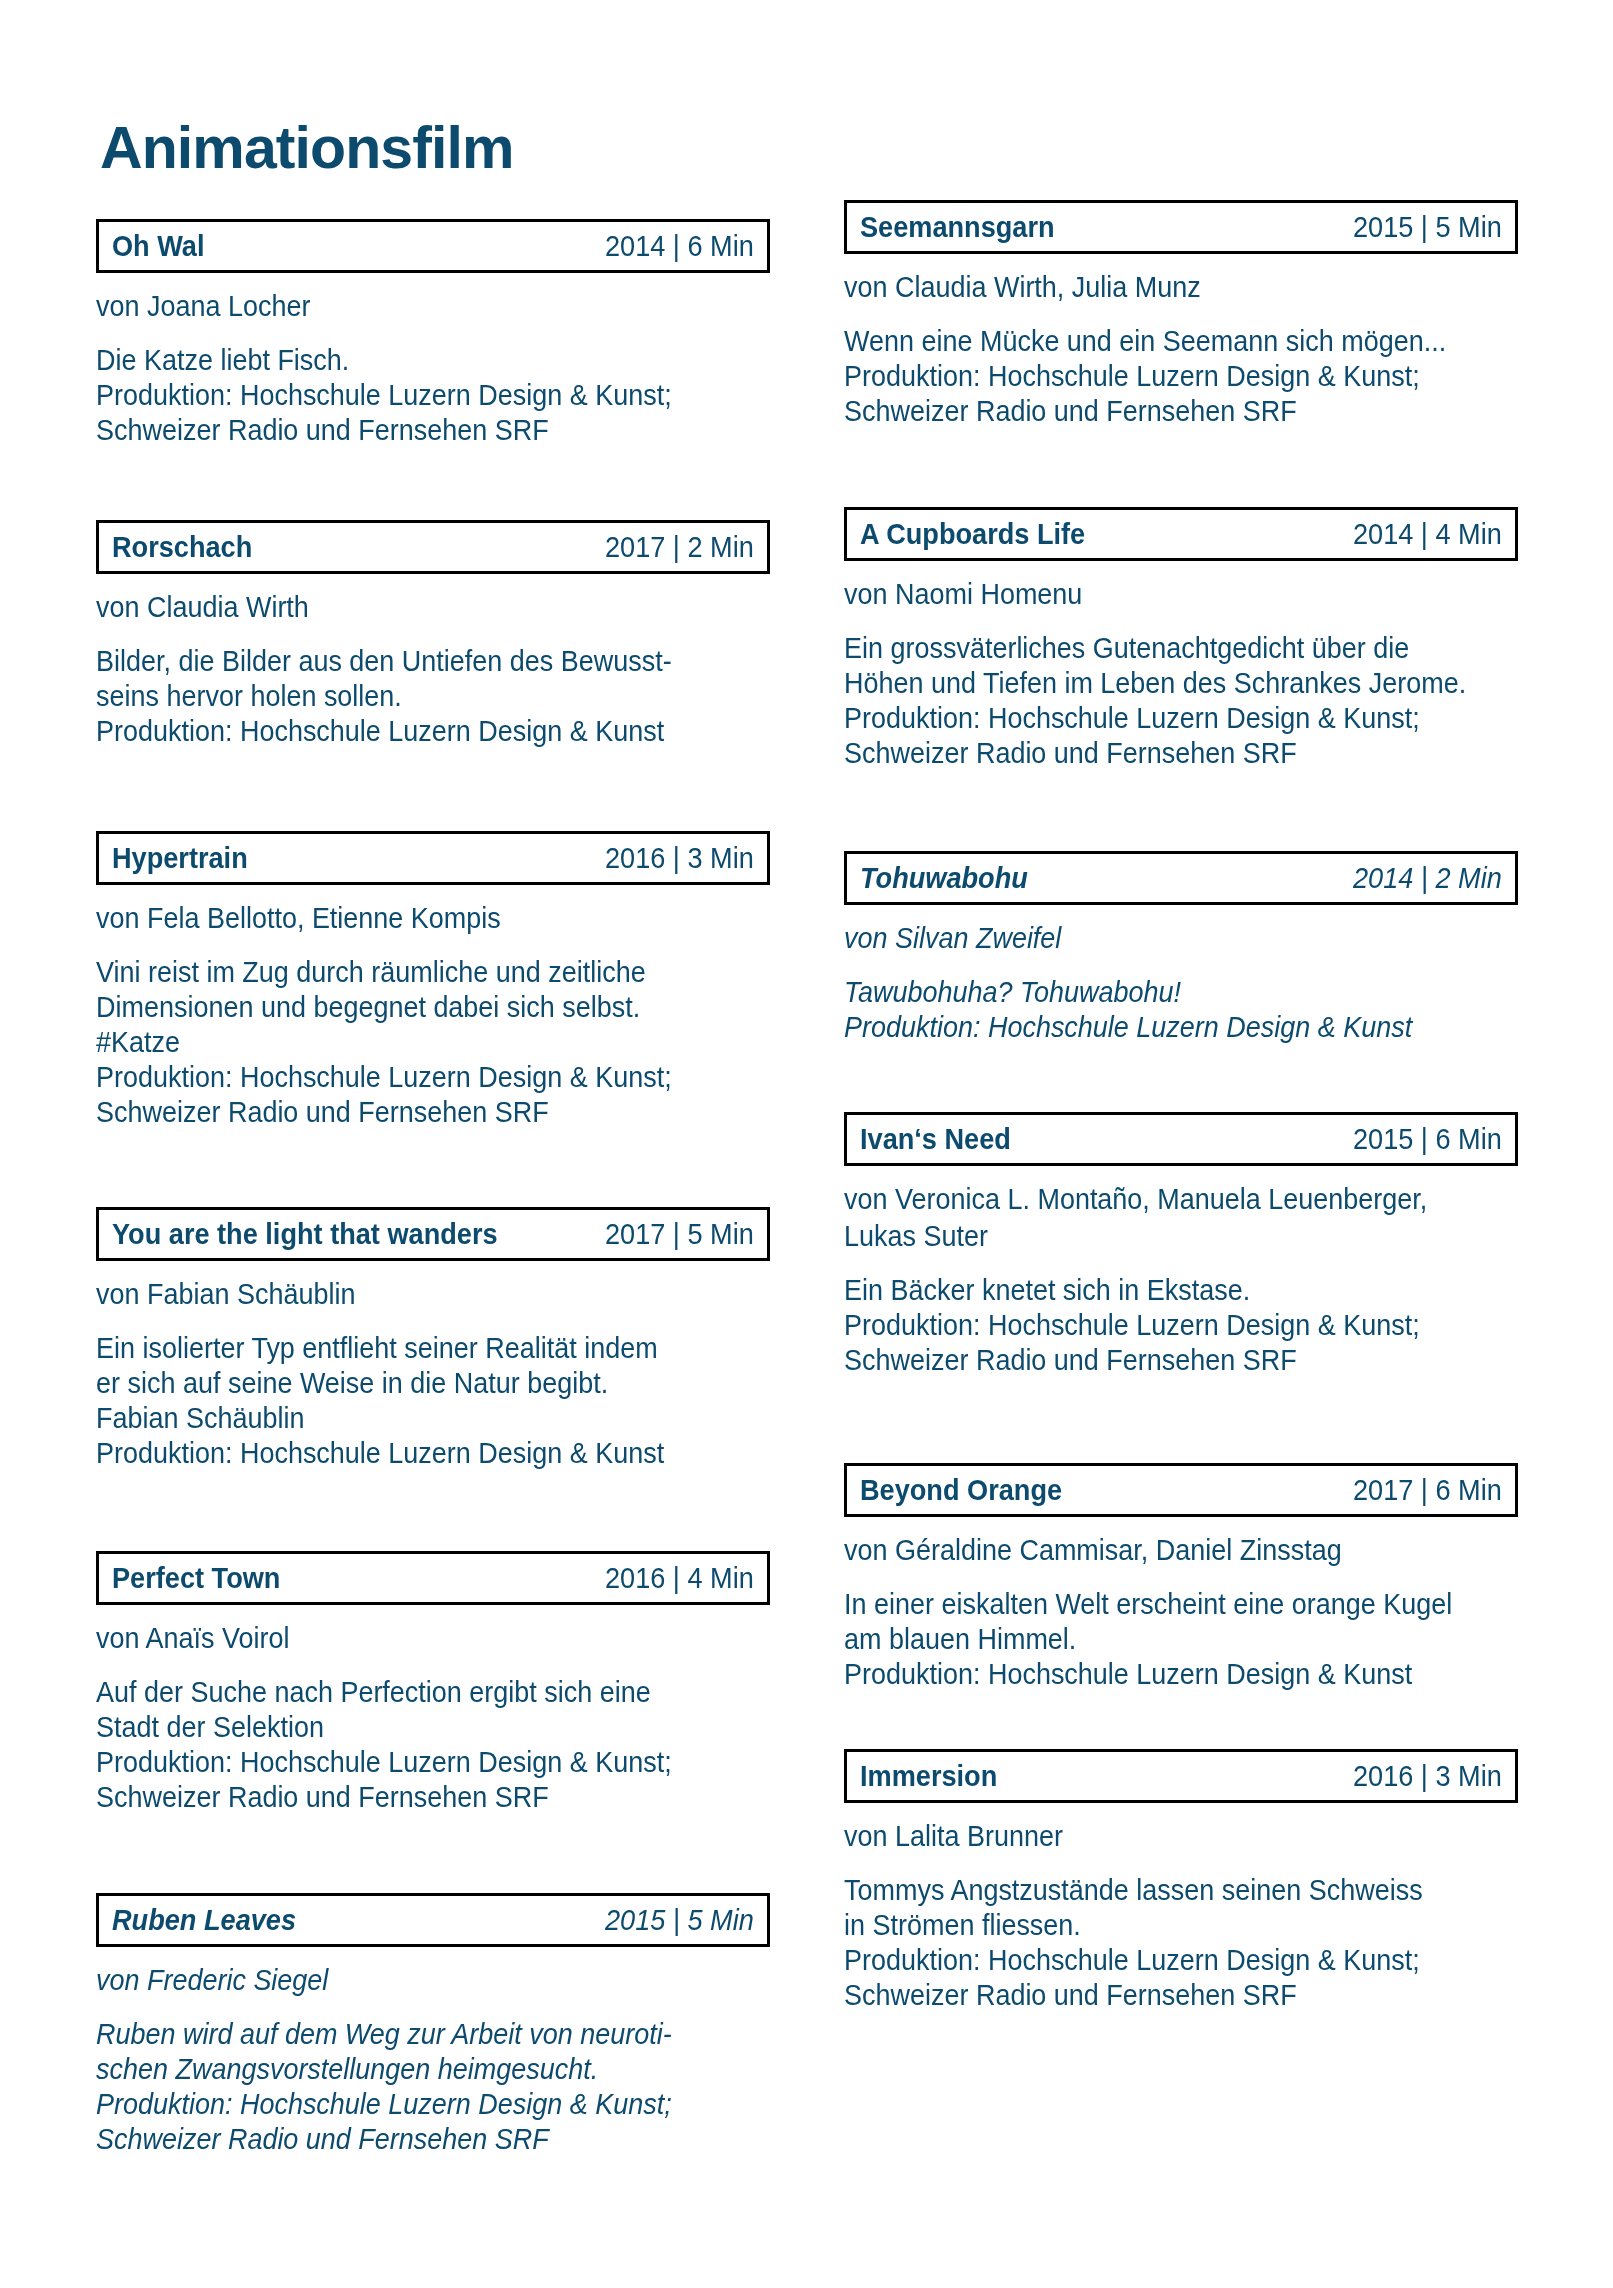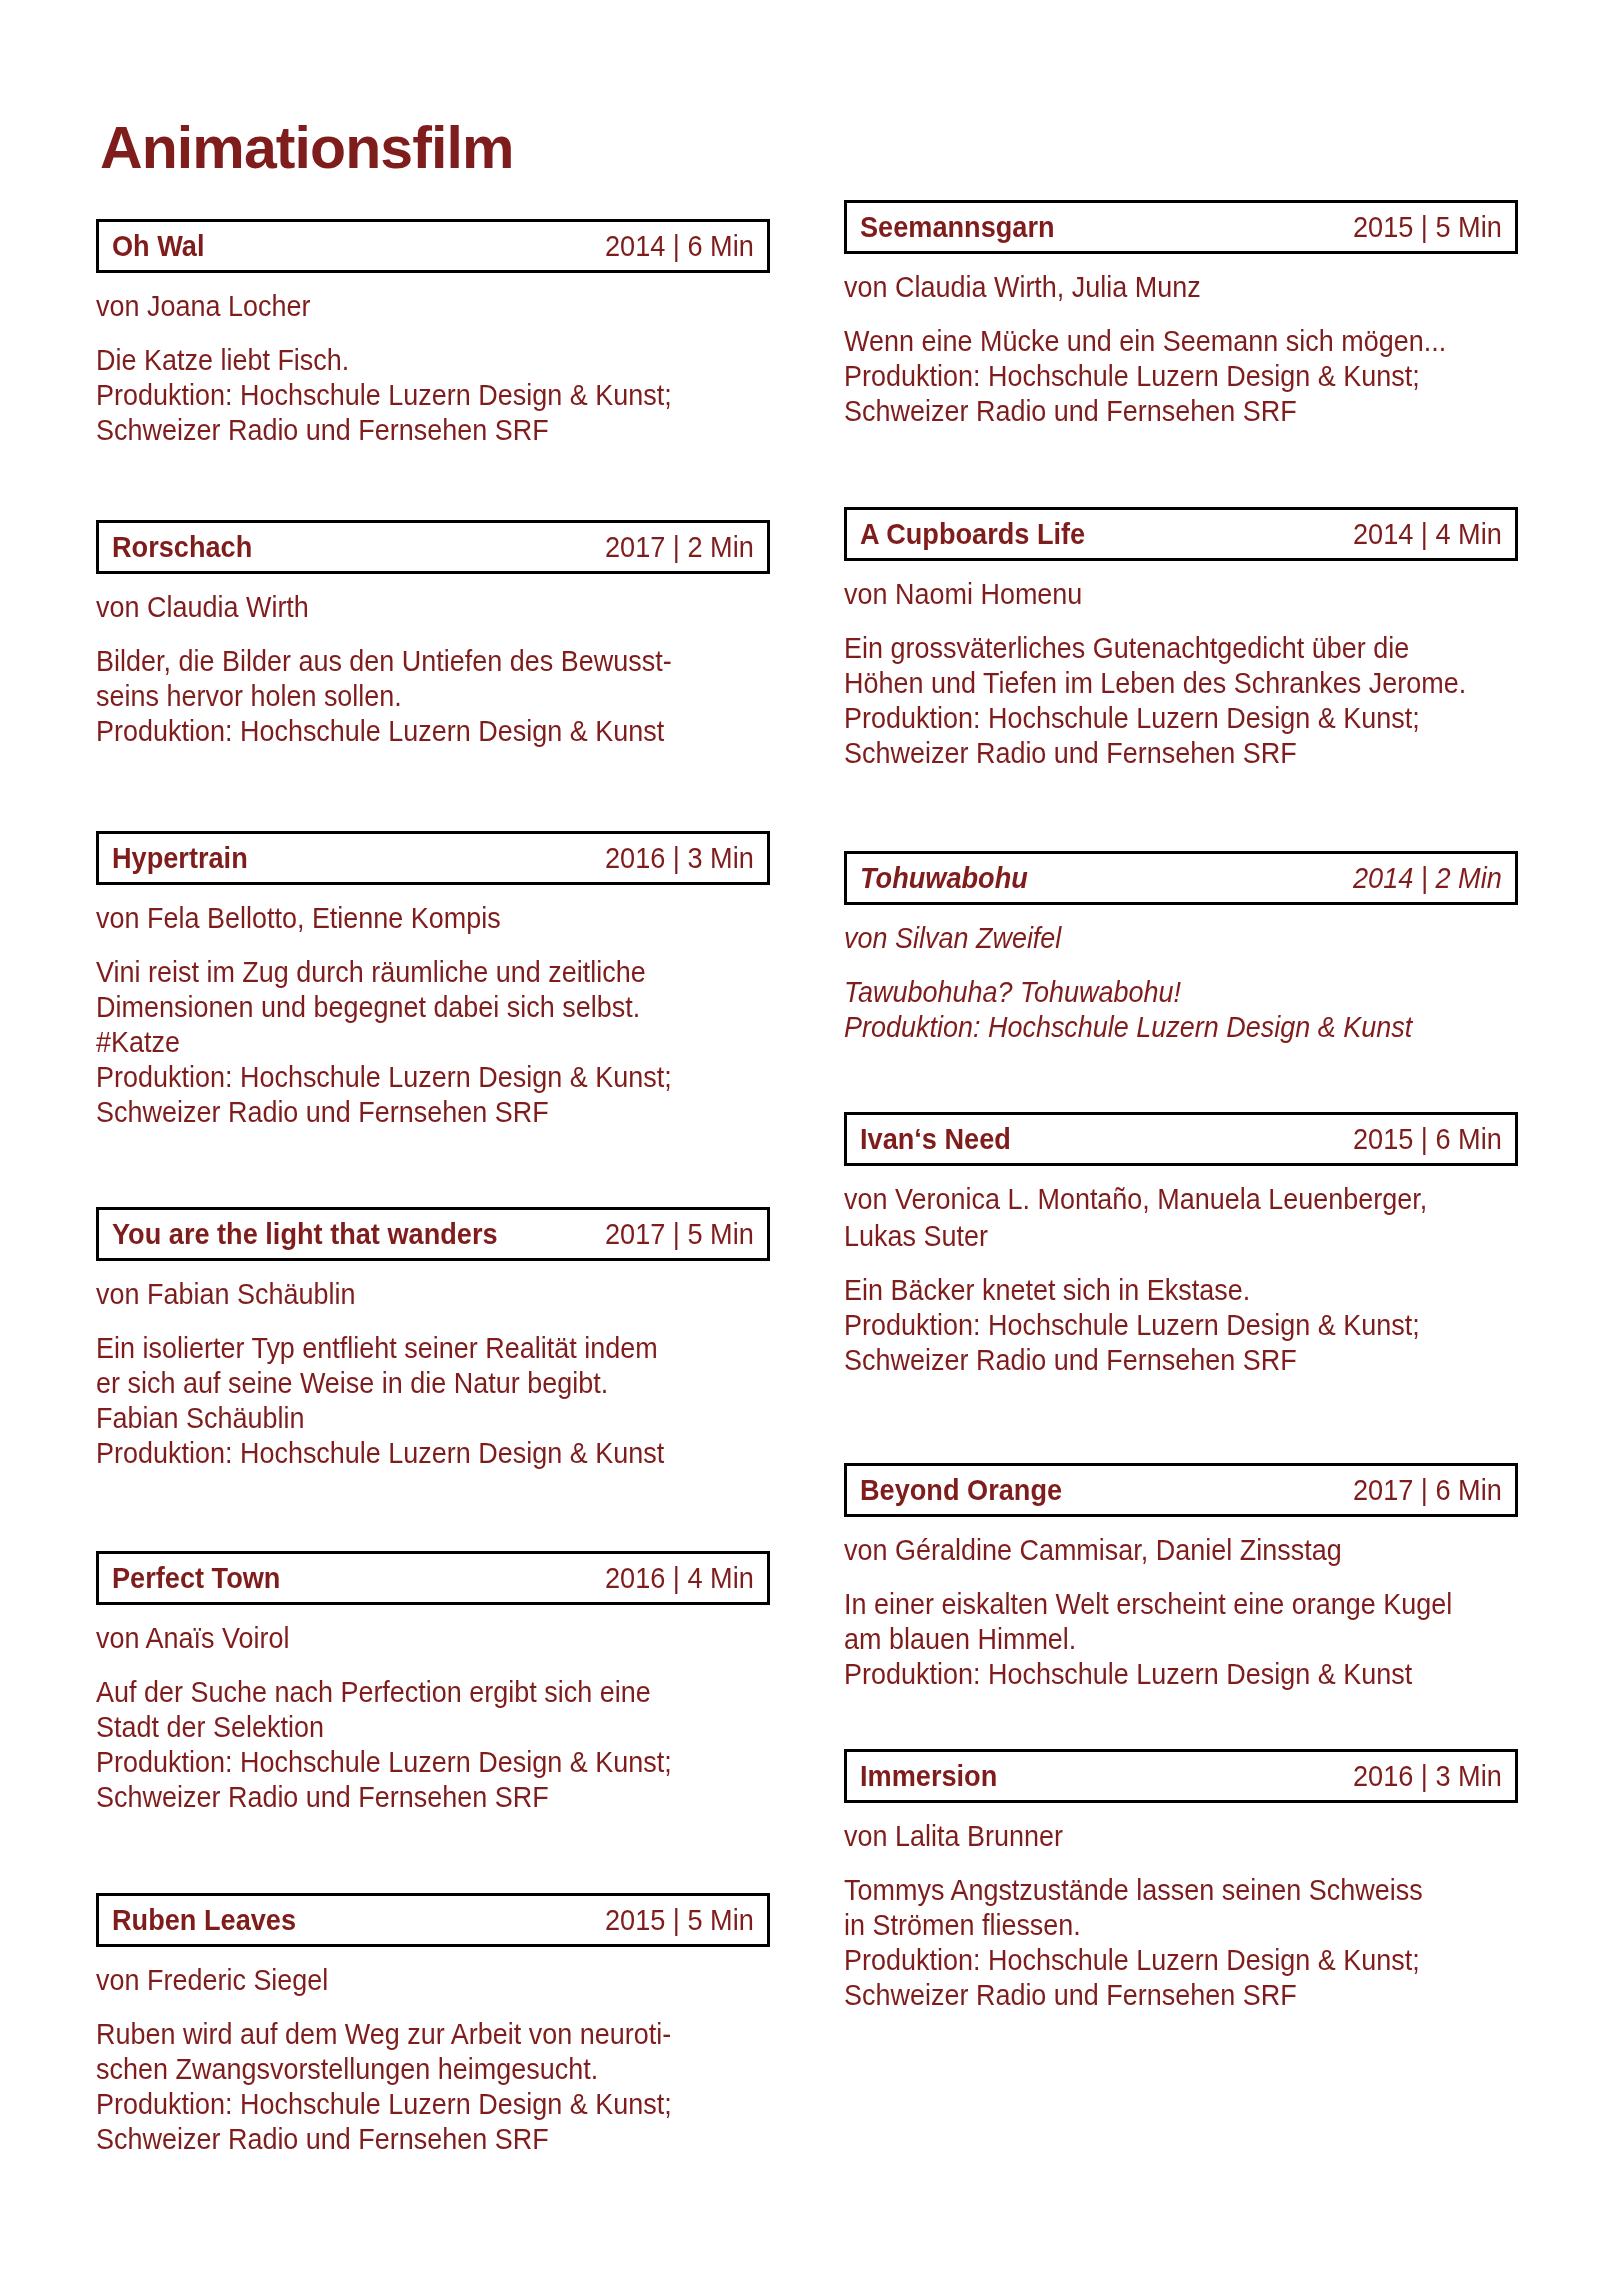--- a/index.html
+++ b/index.html
@@ -6,21 +6,21 @@
     margin: 0;
     padding: 0;
     background: #ffffff;
   }
   .page {
     position: relative;
     width: 1613px;
     height: 2289px;
     background: #ffffff;
     font-family: "Liberation Sans", sans-serif;
-    color: #7f1d1d;
+    color: #0c4a6e;
     overflow: hidden;
   }
   .page-title {
     position: absolute;
     left: 100px;
     top: 74px;
     font-size: 59px;
     font-weight: bold;
     letter-spacing: -0.9px;
     white-space: nowrap;
@@ -131,21 +131,21 @@
       <span class="film-title">Perfect Town</span>
       <span class="film-meta">2016 | 4 Min</span>
     </div>
     <div class="film-byline">von Anaïs Voirol</div>
     <div class="film-description">Auf der Suche nach Perfection ergibt sich eine
 Stadt der Selektion
 Produktion: Hochschule Luzern Design &amp; Kunst;
 Schweizer Radio und Fernsehen SRF</div>
   </article>
 
-  <article class="entry" style="left:96px; top:1893px;">
+  <article class="entry" style="left:96px; top:1893px;font-style:italic;">
     <div class="film-box">
       <span class="film-title">Ruben Leaves</span>
       <span class="film-meta">2015 | 5 Min</span>
     </div>
     <div class="film-byline">von Frederic Siegel</div>
     <div class="film-description">Ruben wird auf dem Weg zur Arbeit von neuroti-
 schen Zwangsvorstellungen heimgesucht.
 Produktion: Hochschule Luzern Design &amp; Kunst;
 Schweizer Radio und Fernsehen SRF</div>
   </article>

